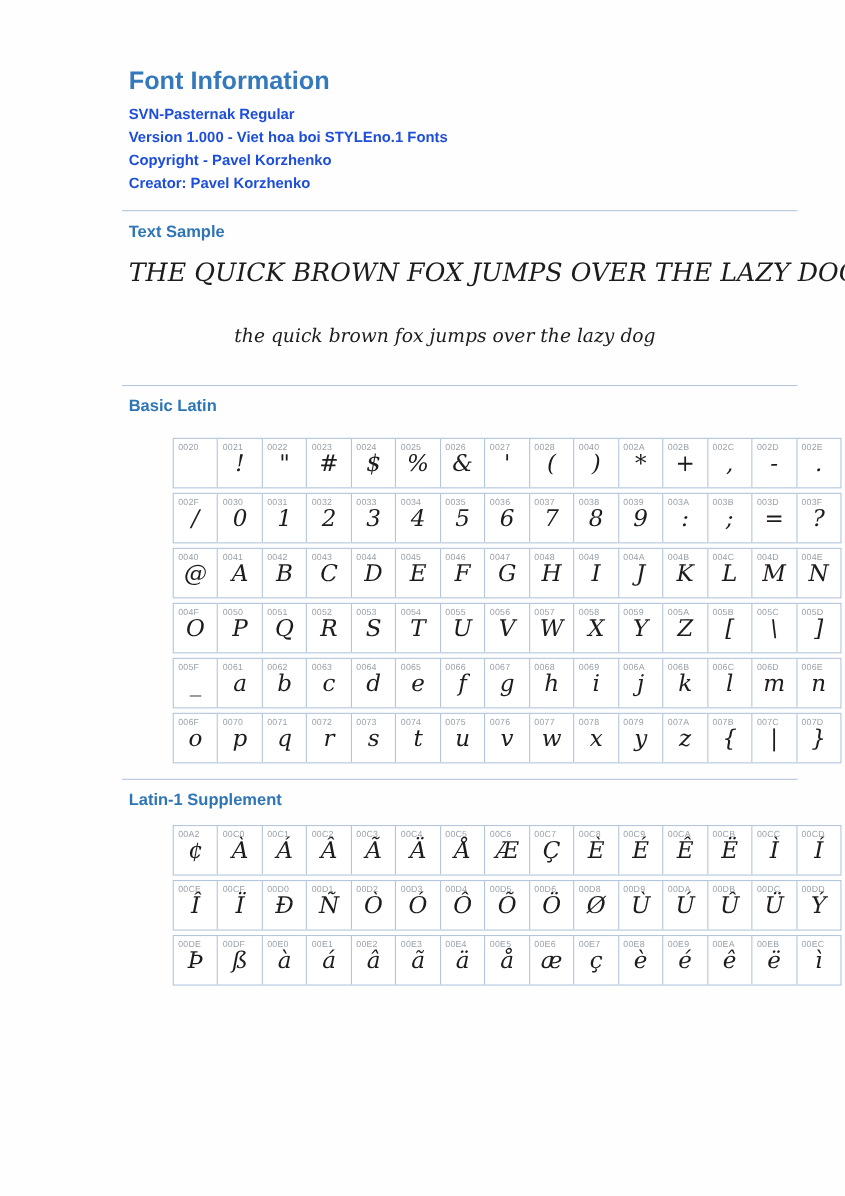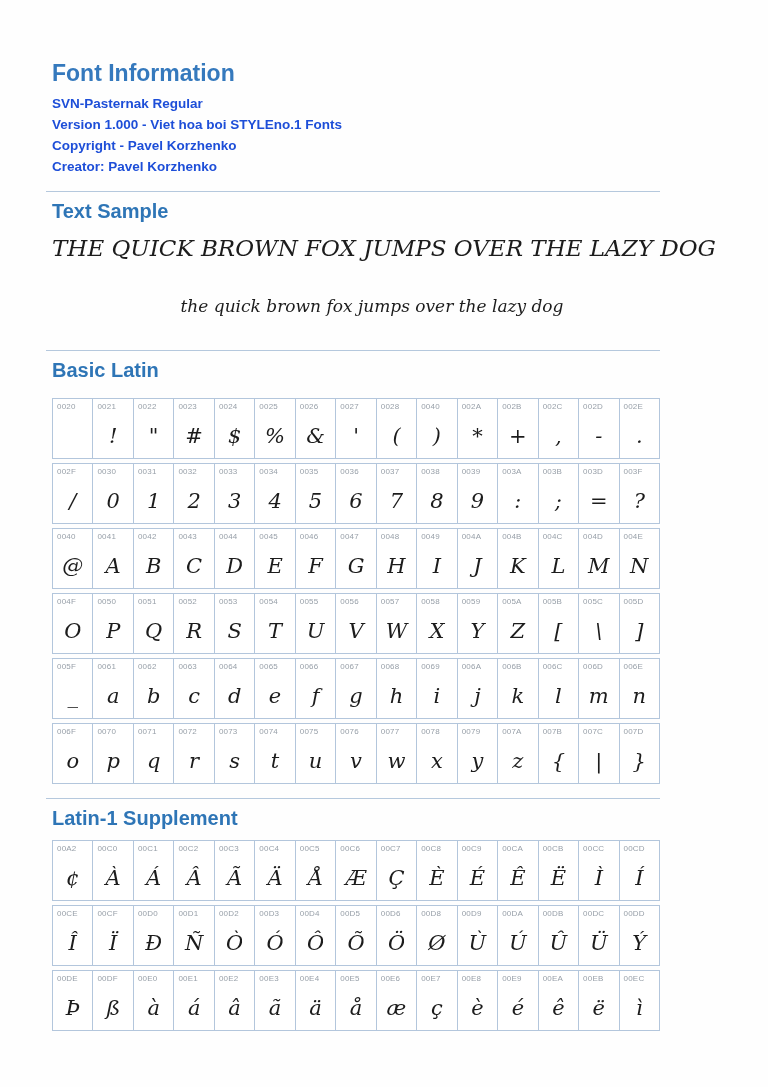--- a/index.html
+++ b/index.html
@@ -8,21 +8,21 @@
     width: 768px;
     height: 1087px;
     background: #fefefe;
     overflow: hidden;
     font-family: "Liberation Sans", sans-serif;
   }
   .page {
     box-sizing: border-box;
     width: 768px;
     height: 1087px;
-    padding: 60px 76px 0 52px;
+    padding: 60px 76px 0 117px;
   }
   .page-title {
     color: #3579bd;
     font-size: 23px;
     font-weight: bold;
     line-height: 27px;
     margin: 0 0 6px 0;
   }
   .info-line {
     color: #1d4ed8;
@@ -32,21 +32,21 @@
   }
   .divider {
     border: none;
     border-top: 1px solid #b5c8dd;
     height: 0;
     margin: 14px 0 0 -6px;
     width: 614px;
   }
   .section-heading {
     color: #2e75b6;
-    font-size: 20px;
+    font-size: 15px;
     font-weight: bold;
     line-height: 18px;
     margin: 10px 0 0 0;
   }
   .sample-upper {
     font-family: "DejaVu Serif", serif;
     font-style: italic;
     font-size: 23px;
     color: #1c1c1c;
     text-align: center;
@@ -62,25 +62,26 @@
     text-align: center;
     margin-top: 30px;
     line-height: 24px;
   }
   .spacer-after-samples { height: 18px; }
   .grid { margin-top: 19px; }
   .grid-latin1 { margin-top: 13px; }
   .grid-row {
     display: flex;
     width: 608px;
-    height: 61px;
+    height: 46px;
     box-sizing: border-box;
     border: 1px solid #b3c6dc;
     margin-bottom: 4px;
     background: #ffffff;
+    margin-left: 40px;
   }
   .cell {
     flex: 1 1 0;
     position: relative;
     border-right: 1px solid #b3c6dc;
     display: flex;
     flex-direction: column;
     align-items: center;
     justify-content: flex-end;
     box-sizing: border-box;

